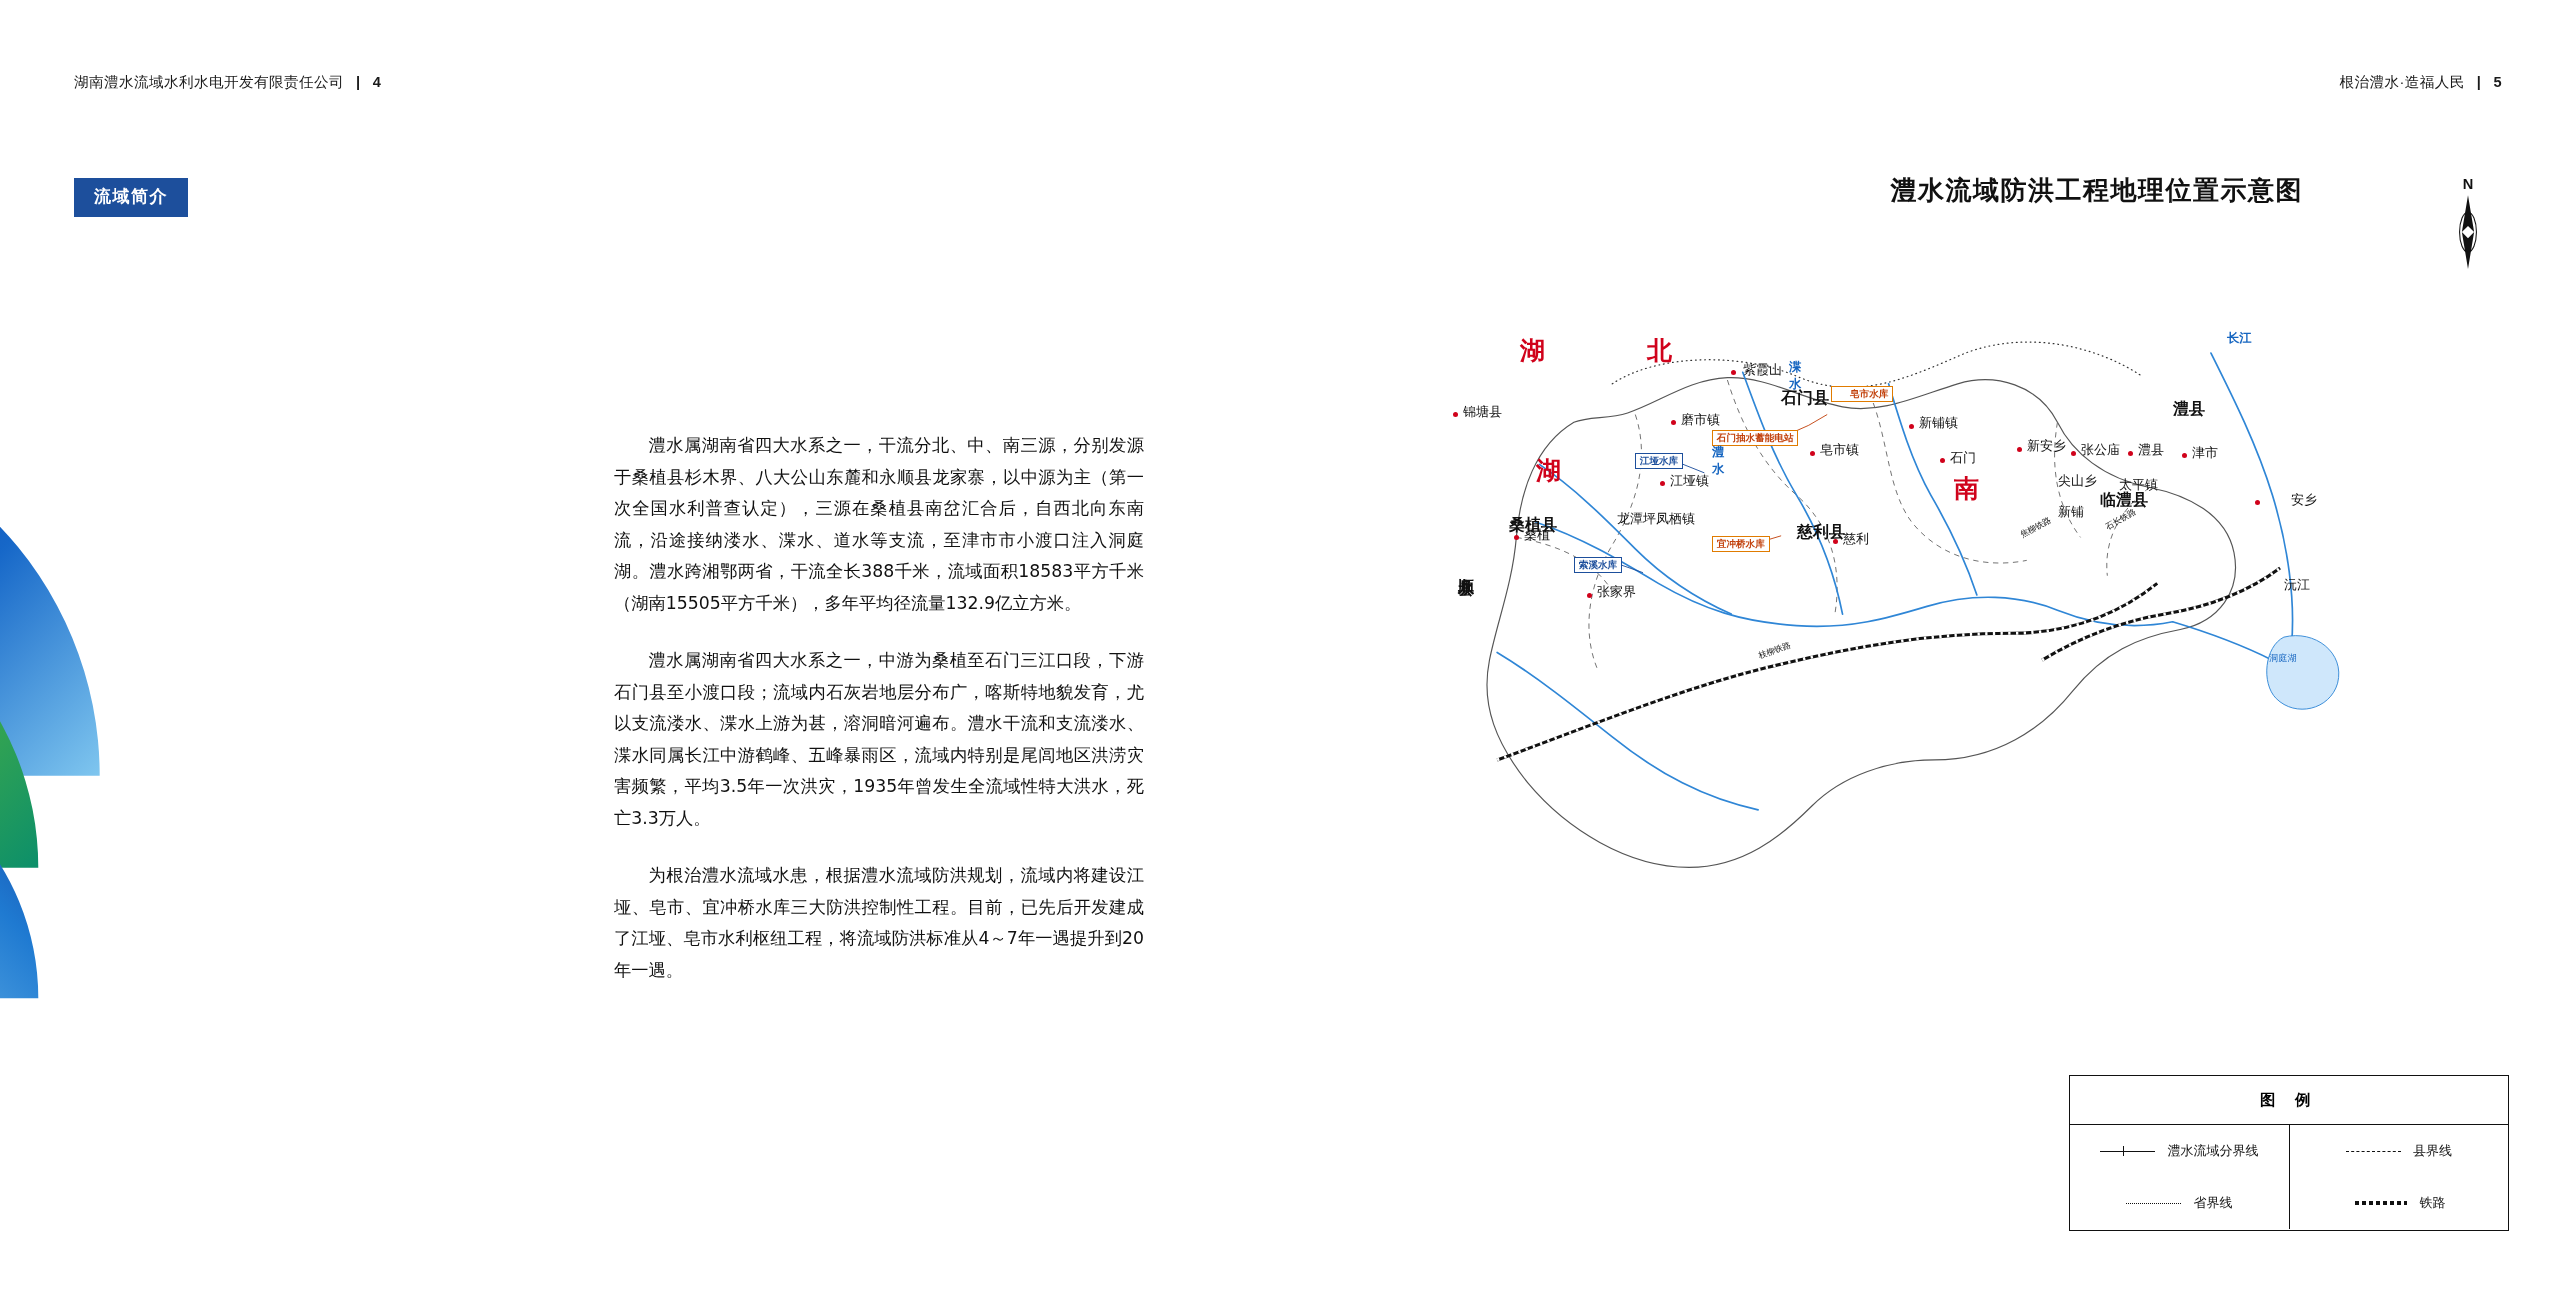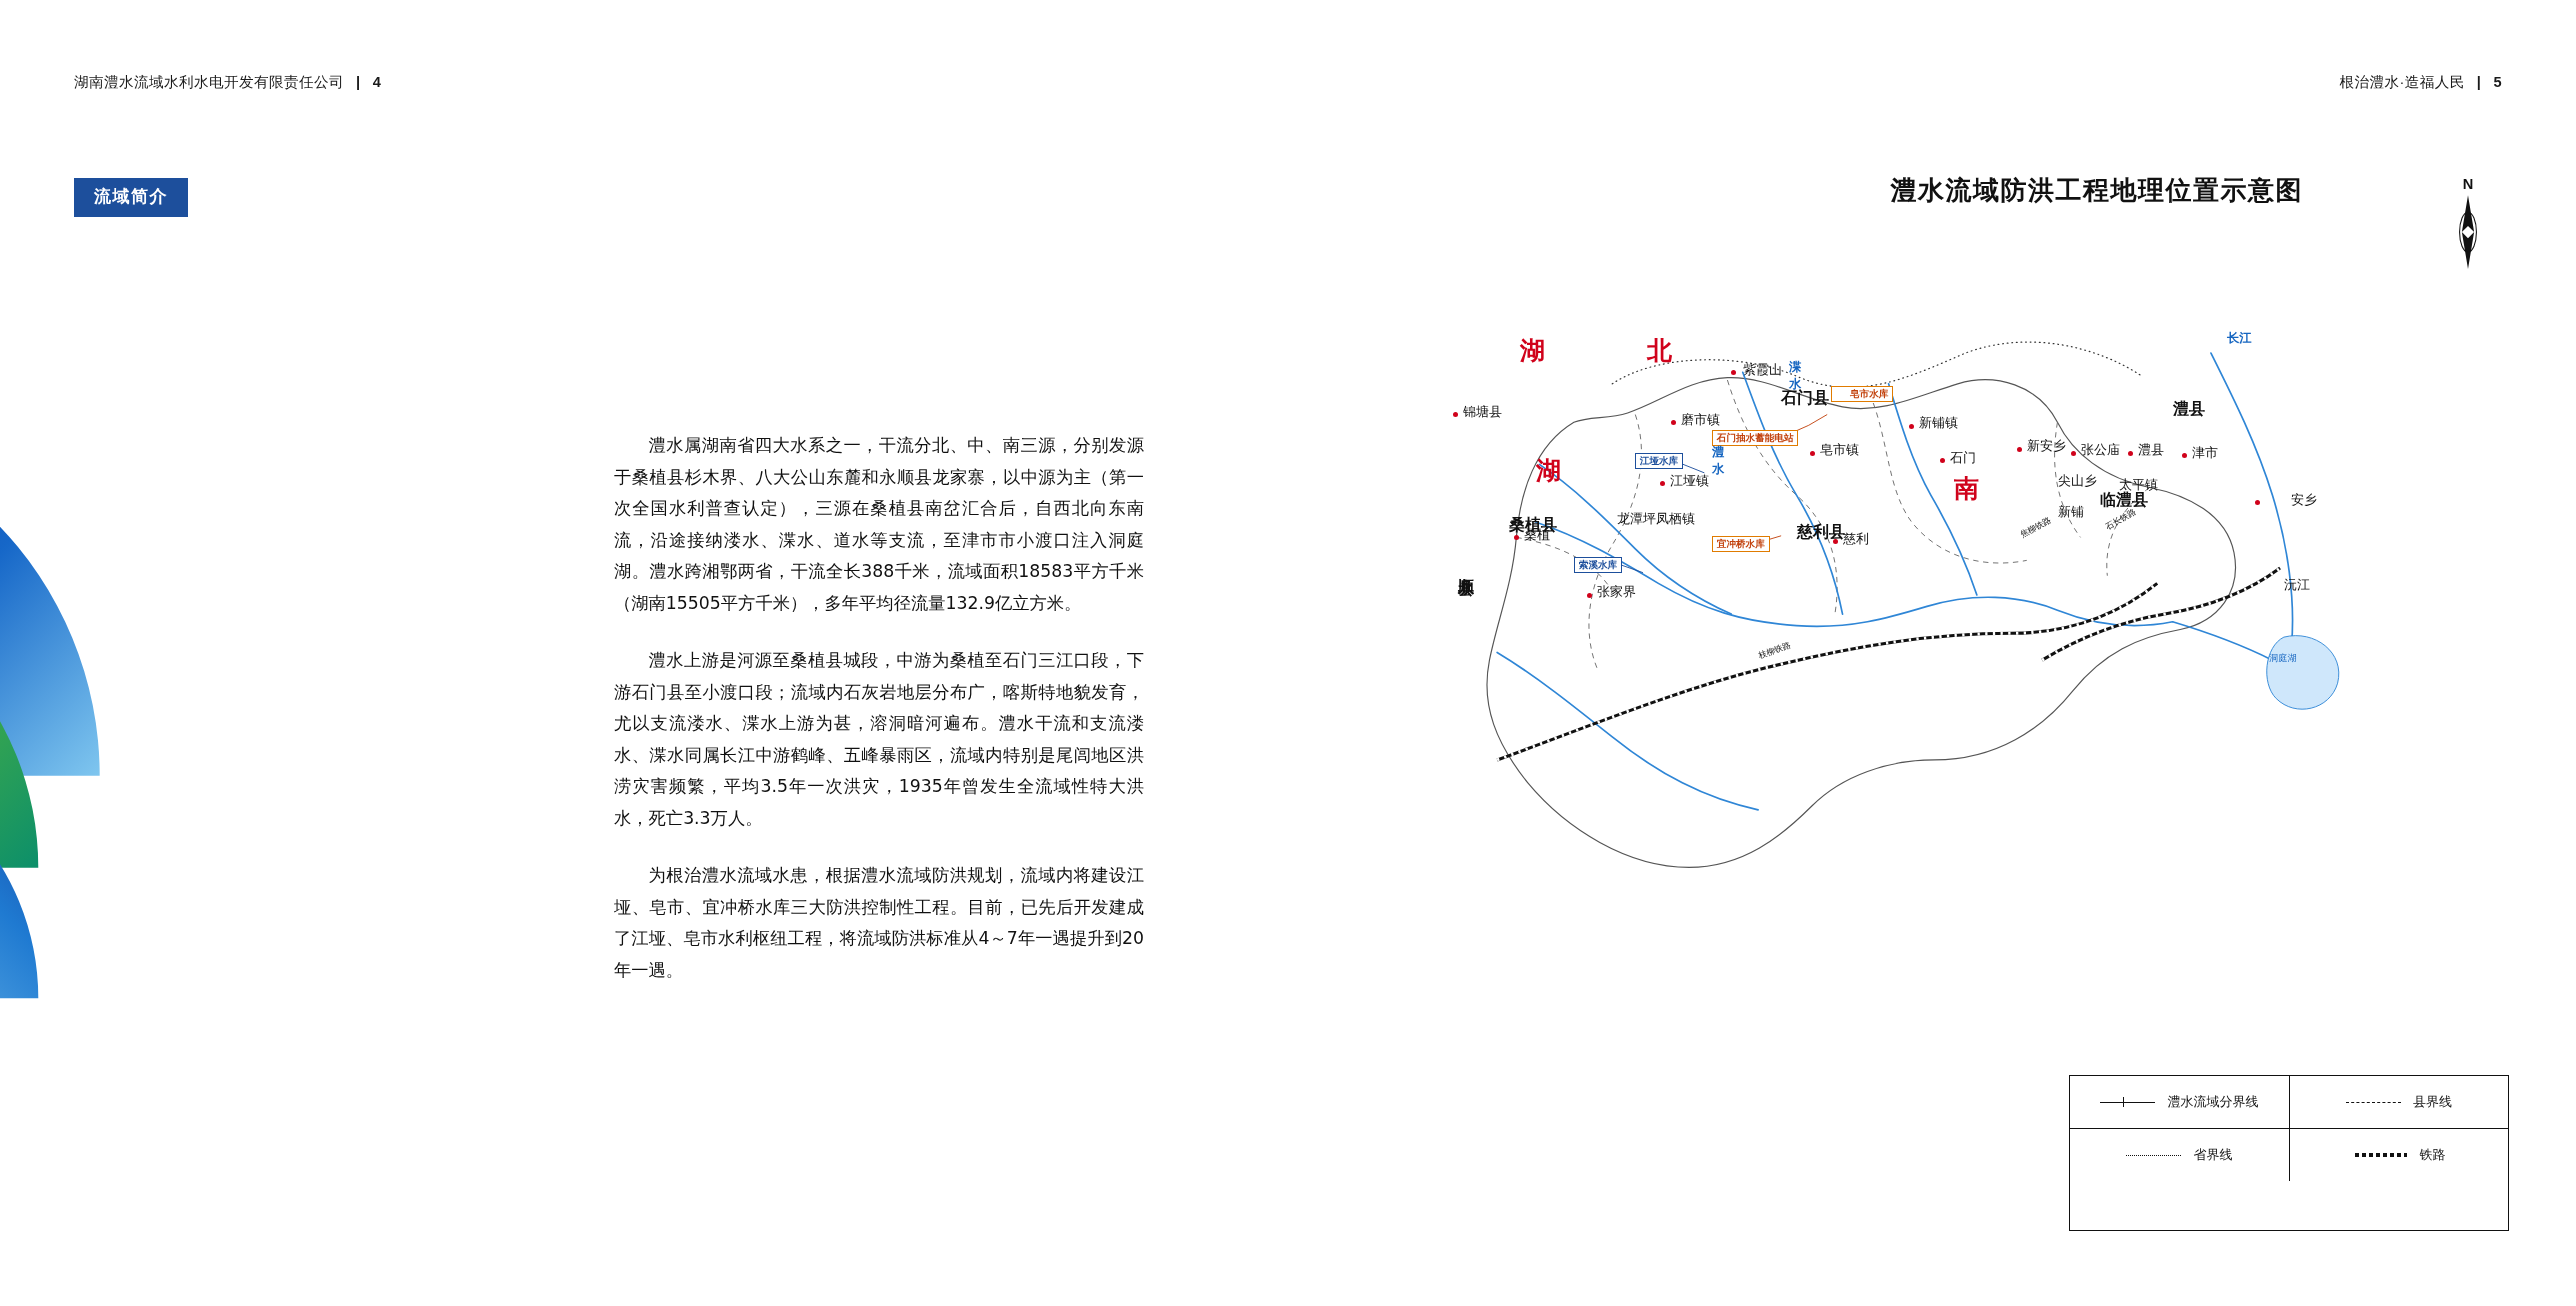--- a/index.html
+++ b/index.html
@@ -124,21 +124,21 @@
       </defs>
       <path d="M0,0 A470,470 0 0 1 470,470 L300,470 A300,300 0 0 0 0,170 Z" fill="url(#gblue)"></path>
       <path d="M0,200 A390,390 0 0 1 390,590 L230,590 A230,230 0 0 0 0,360 Z" fill="url(#ggreen)"></path>
       <path d="M60,430 A330,330 0 0 1 390,760 L250,760 A190,190 0 0 0 60,570 Z" fill="url(#gblue2)"></path>
       <path d="M40,640 A270,270 0 0 1 310,910 L180,910 A140,140 0 0 0 40,770 Z" fill="url(#ggreen)"></path>
     </svg>
   </div>
 
   <div class="body-col">
     <p>澧水属湖南省四大水系之一，干流分北、中、南三源，分别发源于桑植县杉木界、八大公山东麓和永顺县龙家寨，以中源为主（第一次全国水利普查认定），三源在桑植县南岔汇合后，自西北向东南流，沿途接纳溇水、渫水、道水等支流，至津市市小渡口注入洞庭湖。澧水跨湘鄂两省，干流全长388千米，流域面积18583平方千米（湖南15505平方千米），多年平均径流量132.9亿立方米。</p>
-    <p>澧水上游是河源至桑植县城段，中游为桑植至石门三江口段，下游石门县至小渡口段；流域内石灰岩地层分布广，喀斯特地貌发育，尤以支流溇水、渫水上游为甚，溶洞暗河遍布。澧水干流和支流溇水、渫水同属长江中游鹤峰、五峰暴雨区，流域内特别是尾闾地区洪涝灾害频繁，平均3.5年一次洪灾，1935年曾发生全流域性特大洪水，死亡3.3万人。</p>
+    <p>澧水属湖南省四大水系之一，中游为桑植至石门三江口段，下游石门县至小渡口段；流域内石灰岩地层分布广，喀斯特地貌发育，尤以支流溇水、渫水上游为甚，溶洞暗河遍布。澧水干流和支流溇水、渫水同属长江中游鹤峰、五峰暴雨区，流域内特别是尾闾地区洪涝灾害频繁，平均3.5年一次洪灾，1935年曾发生全流域性特大洪水，死亡3.3万人。</p>
     <p>为根治澧水流域水患，根据澧水流域防洪规划，流域内将建设江垭、皂市、宜冲桥水库三大防洪控制性工程。目前，已先后开发建成了江垭、皂市水利枢纽工程，将流域防洪标准从4～7年一遇提升到20年一遇。</p>
   </div>
 
   <div class="map-title">澧水流域防洪工程地理位置示意图</div>
 
   <div class="compass">
     <div class="n">N</div>
     <svg width="46" height="81" viewBox="0 0 60 105" xmlns="http://www.w3.org/2000/svg">
       <polygon points="30,4 38,52 30,44 22,52" fill="#111"></polygon>
       <polygon points="30,100 38,52 30,60 22,52" fill="#111"></polygon>
@@ -278,20 +278,21 @@
     <div class="water" style="left:330px;top:114px;">澧</div>
     <div class="water" style="left:330px;top:131px;">水</div>
     <div class="water small" style="left:887px;top:322px;">洞庭湖</div>
 
     <div class="railtxt" style="left:637px;top:192px;transform:rotate(-28deg);">焦柳铁路</div>
     <div class="railtxt" style="left:722px;top:184px;transform:rotate(-30deg);">石长铁路</div>
     <div class="railtxt" style="left:376px;top:315px;transform:rotate(-20deg);">枝柳铁路</div>
   </div>
 
   <div class="legend">
+    <div class="lg-title">图 例</div>
     <div class="lg-row">
       <div class="lg-cell">
         <span class="lg-sym sym-basin"></span>
         <span>澧水流域分界线</span>
       </div>
       <div class="lg-cell">
         <span class="lg-sym sym-dash"></span>
         <span>县界线</span>
       </div>
     </div>

